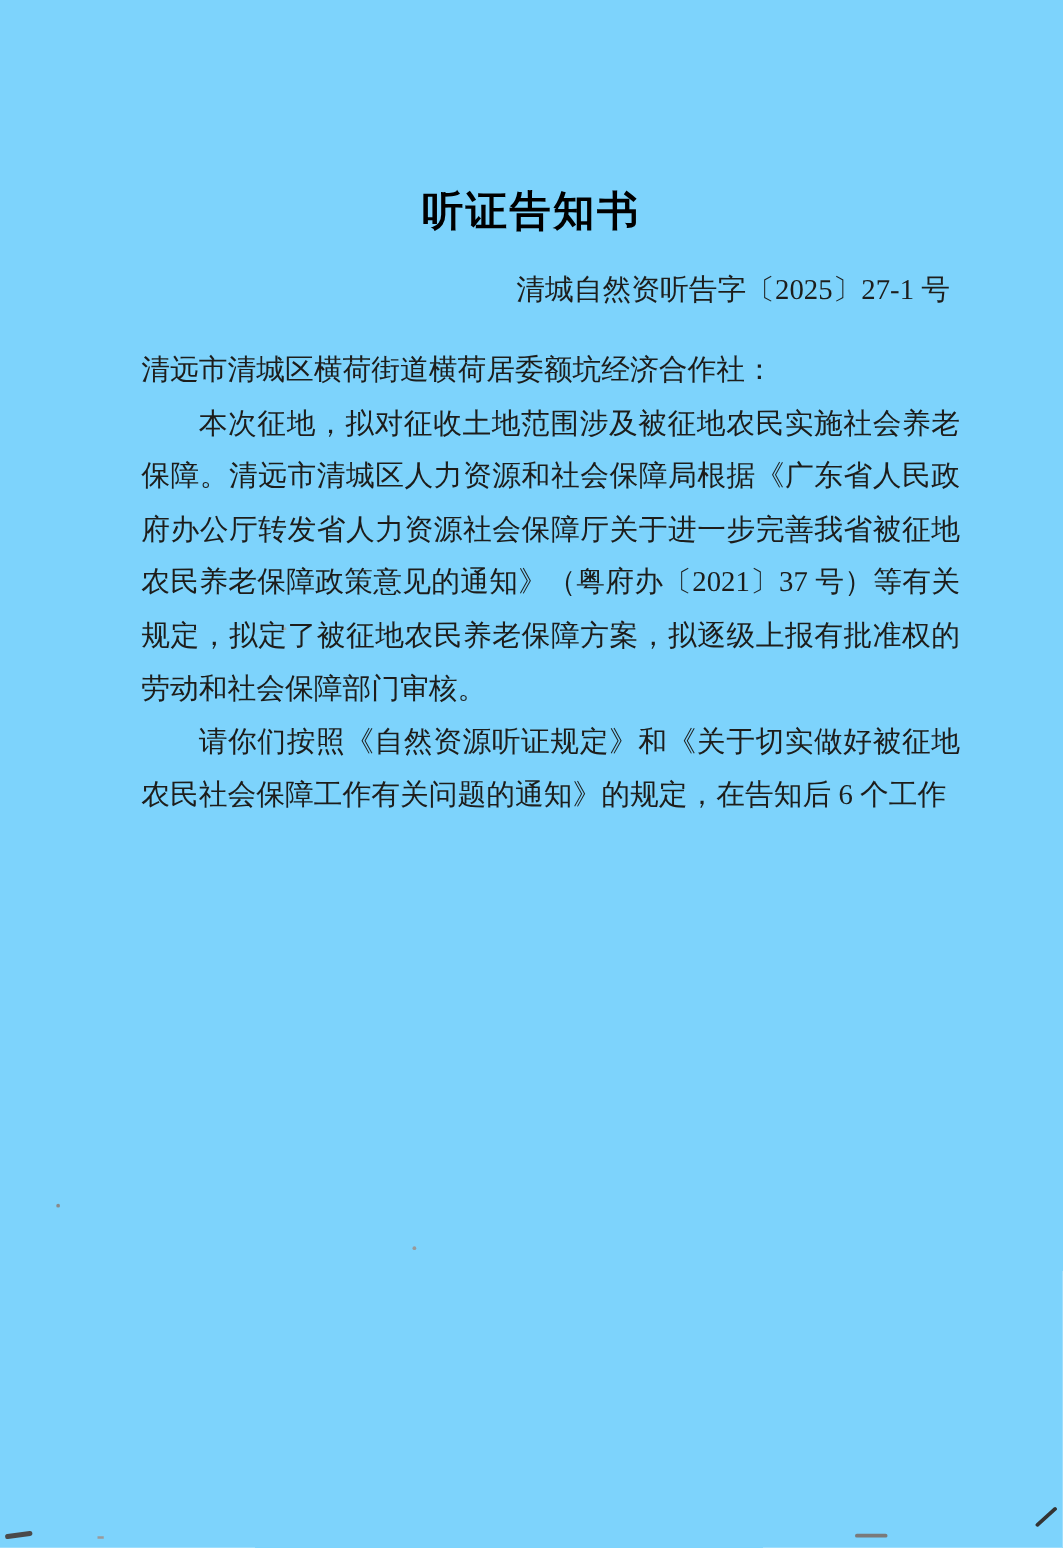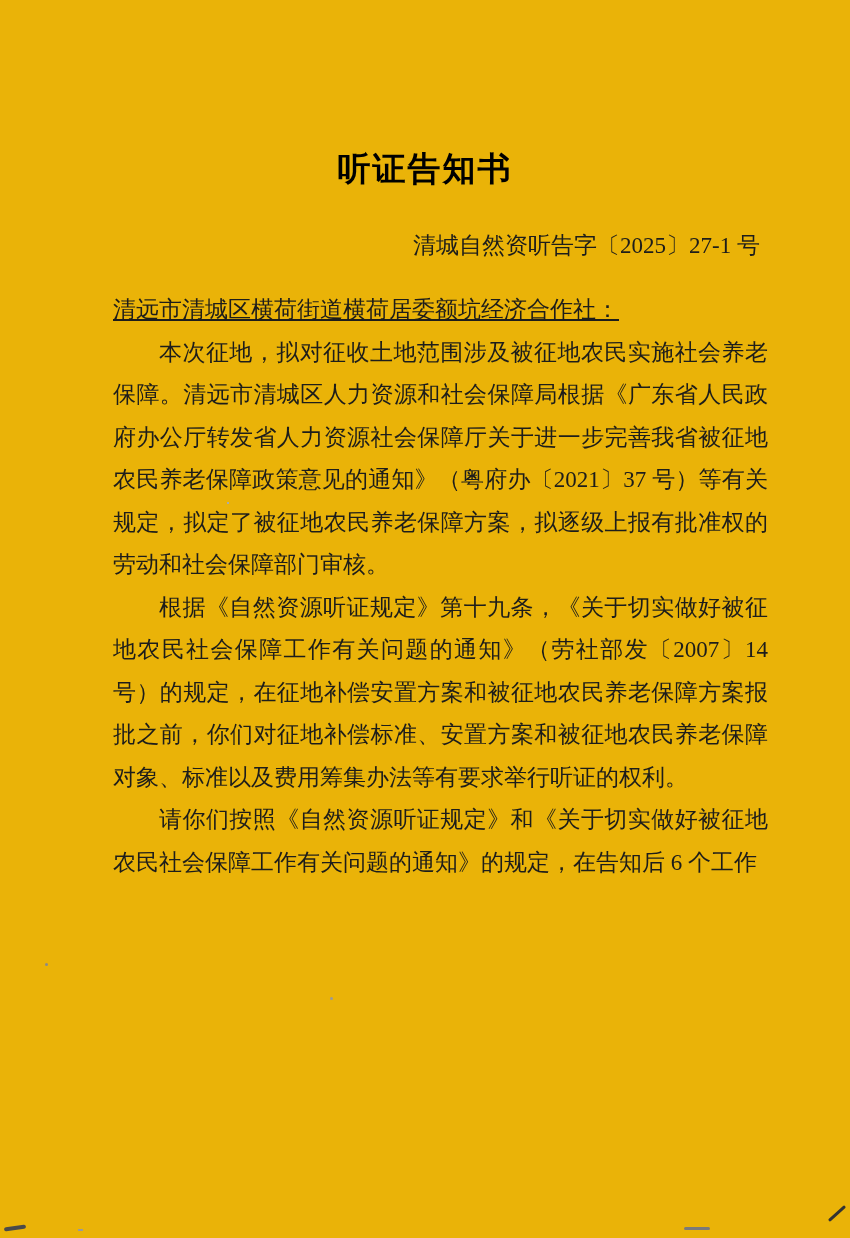--- a/index.html
+++ b/index.html
@@ -1,52 +1,52 @@
 <!DOCTYPE html>
 <html><head>
 <meta charset="utf-8">
 <style>
   html, body { margin: 0; padding: 0; }
   .page {
     position: relative;
     width: 850px;
     height: 1238px;
-    background: #eab308;
+    background: #7dd3fc;
     overflow: hidden;
     font-family: "Liberation Serif", "DejaVu Serif", serif;
     color: #1d1d1b;
   }
   .title {
     margin: 0;
     padding-top: 150px;
     text-align: center;
     font-family: "Liberation Sans", "DejaVu Sans", sans-serif;
     font-size: 33px;
     font-weight: 700;
     letter-spacing: 2px;
     line-height: 38px;
     color: #000000;
   }
   .docnum {
-    margin: 44px 90px 0 0;
+    margin: 30px 90px 0 0;
     text-align: right;
     font-size: 23px;
     line-height: 28px;
     font-family: Liberation Serif, serif;
   }
   .body-text {
     width: 655px;
     margin: 29px 0 0 113px;
     font-size: 23px;
     line-height: 42.5px;
     text-align: justify;
     text-justify: inter-character;
   }
   .body-text p { margin: 0; }
-  .addressee { text-indent: 0; text-decoration: underline; }
+  .addressee { text-indent: 0; }
   .para { text-indent: 2em; }
   
   .noise { position: absolute; background: #666; }
   .n1 { left: 45px;  top: 963px;  width: 3px;  height: 3px; background:#8a8a8a; border-radius: 50%; }
   .n2 { left: 4px;   top: 1226px; width: 22px; height: 4px; background:#4a4a4a; border-radius: 2px; transform: rotate(-8deg); }
   .n3 { left: 78px;  top: 1229px; width: 5px;  height: 2px; background:#9a9a9a; }
   .n4 { left: 684px; top: 1227px; width: 26px; height: 3px; background:#7a7a7a; border-radius: 2px; }
   .n5 { left: 826px; top: 1212px; width: 22px; height: 3px; background:#333333; border-radius: 2px; transform: rotate(-42deg); }
   .n6 { left: 227px; top: 502px;  width: 2px;  height: 2px; background:#ababab; }
   .n7 { left: 330px; top: 997px;  width: 3px;  height: 3px; background:#999999; border-radius: 50%; }
@@ -56,21 +56,20 @@
 
 <div class="page">
 
   <h1 class="title">听证告知书</h1>
 
   <div class="docnum">清城自然资听告字〔2025〕27-1 号</div>
 
   <div class="body-text">
     <p class="addressee">清远市清城区横荷街道横荷居委额坑经济合作社：</p>
     <p class="para">本次征地，拟对征收土地范围涉及被征地农民实施社会养老保障。清远市清城区人力资源和社会保障局根据《广东省人民政府办公厅转发省人力资源社会保障厅关于进一步完善我省被征地农民养老保障政策意见的通知》（粤府办〔2021〕37 号）等有关规定，拟定了被征地农民养老保障方案，拟逐级上报有批准权的劳动和社会保障部门审核。</p>
-    <p class="para">根据《自然资源听证规定》第十九条，《关于切实做好被征地农民社会保障工作有关问题的通知》（劳社部发〔2007〕14 号）的规定，在征地补偿安置方案和被征地农民养老保障方案报批之前，你们对征地补偿标准、安置方案和被征地农民养老保障对象、标准以及费用筹集办法等有要求举行听证的权利。</p>
     <p class="para">请你们按照《自然资源听证规定》和《关于切实做好被征地农民社会保障工作有关问题的通知》的规定，在告知后 6 个工作</p>
   </div>
 
   <div class="noise n1"></div>
   <div class="noise n2"></div>
   <div class="noise n3"></div>
   <div class="noise n4"></div>
   <div class="noise n5"></div>
   <div class="noise n6"></div>
   <div class="noise n7"></div>

